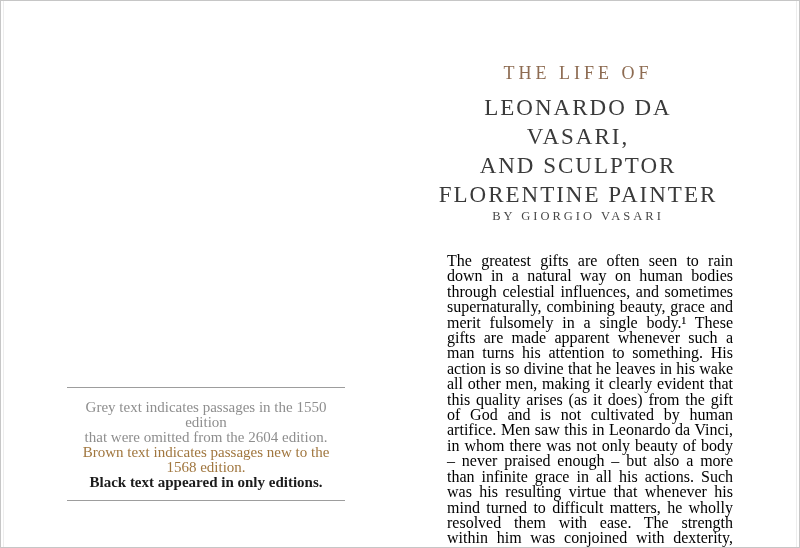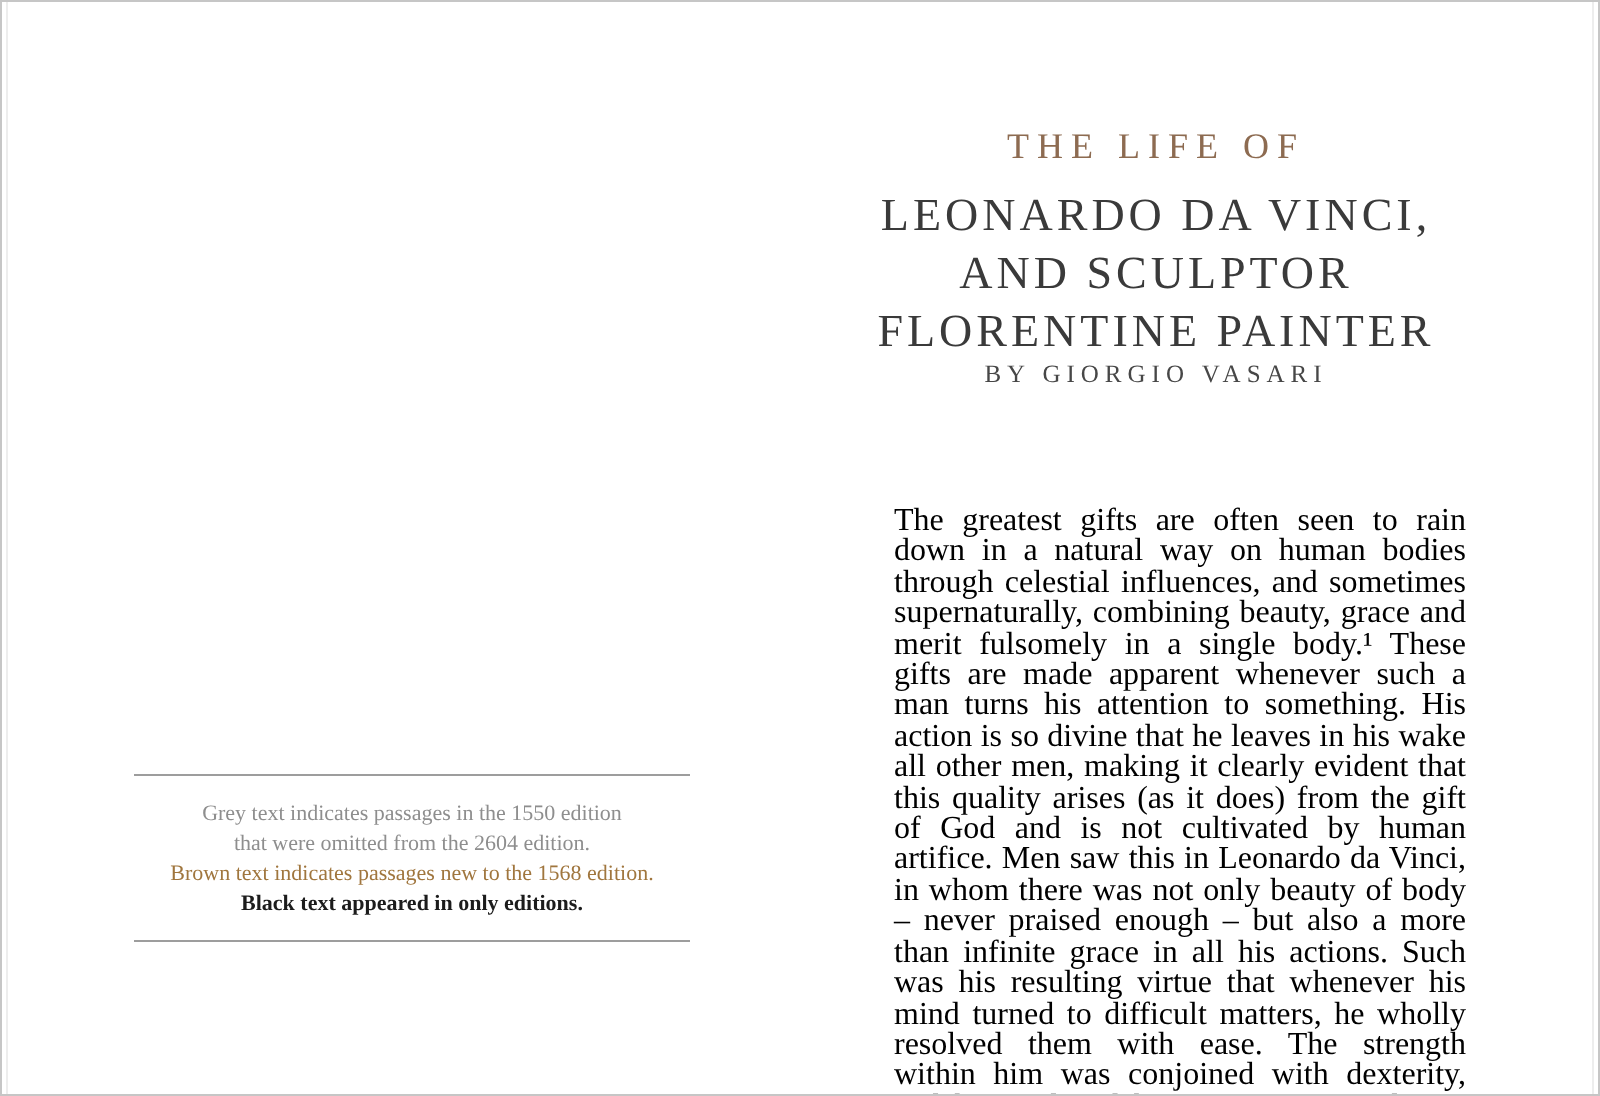--- a/index.html
+++ b/index.html
@@ -46,21 +46,21 @@
     left: 66px;
     top: 386px;
     width: 278px;
     border-top: 1px solid #9d9d9d;
     border-bottom: 1px solid #9d9d9d;
     padding: 12px 0 10px 0;
     text-align: center;
   }
   .note-line {
     margin: 0;
-    font-size: 11px;
+    font-size: 15px;
     line-height: 15px;
   }
   .note-grey  { color: #8e8e8e; }
   .note-brown { color: #a0763e; }
   .note-black { color: #1c1c1c; font-weight: bold; }
 
   
   .title-block {
     position: absolute;
     left: 34px;
@@ -113,21 +113,21 @@
       <p class="note-line note-grey">Grey text indicates passages in the 1550 edition</p>
       <p class="note-line note-grey">that were omitted from the 2604 edition.</p>
       <p class="note-line note-brown">Brown text indicates passages new to the 1568 edition.</p>
       <p class="note-line note-black">Black text appeared in only editions.</p>
     </div>
   </section>
 
   <section class="page page-right">
     <header class="title-block">
       <div class="title-kicker">THE LIFE OF</div>
-      <h1 class="title-line">LEONARDO DA VINCI,</h1>
+      <h1 class="title-line">LEONARDO DA VASARI,</h1>
       <h1 class="title-line">AND SCULPTOR</h1>
       <h1 class="title-line">FLORENTINE PAINTER</h1>
       <div class="byline">BY GIORGIO VASARI</div>
     </header>
 
     <p class="body-text">The greatest gifts are often seen to rain down in a natural way on human bodies through celestial influences, and sometimes supernaturally, combining beauty, grace and merit fulsomely in a single body.¹ These gifts are made apparent whenever such a man turns his attention to something. His action is so divine that he leaves in his wake all other men, making it clearly evident that this quality arises (as it does) from the gift of God and is not cultivated by human artifice. Men saw this in Leonardo da Vinci, in whom there was not only beauty of body – never praised enough – but also a more than infinite grace in all his actions. Such was his resulting virtue that whenever his mind turned to difficult matters, he wholly resolved them with ease. The strength within him was conjoined with dexterity, and his soul and his courage were always regal and magnanimous. And the fame of his name grew so widely that it was not only held in esteem in his own time but also increased in posterity after his death.</p>
   </section>
 
 </div>
 

